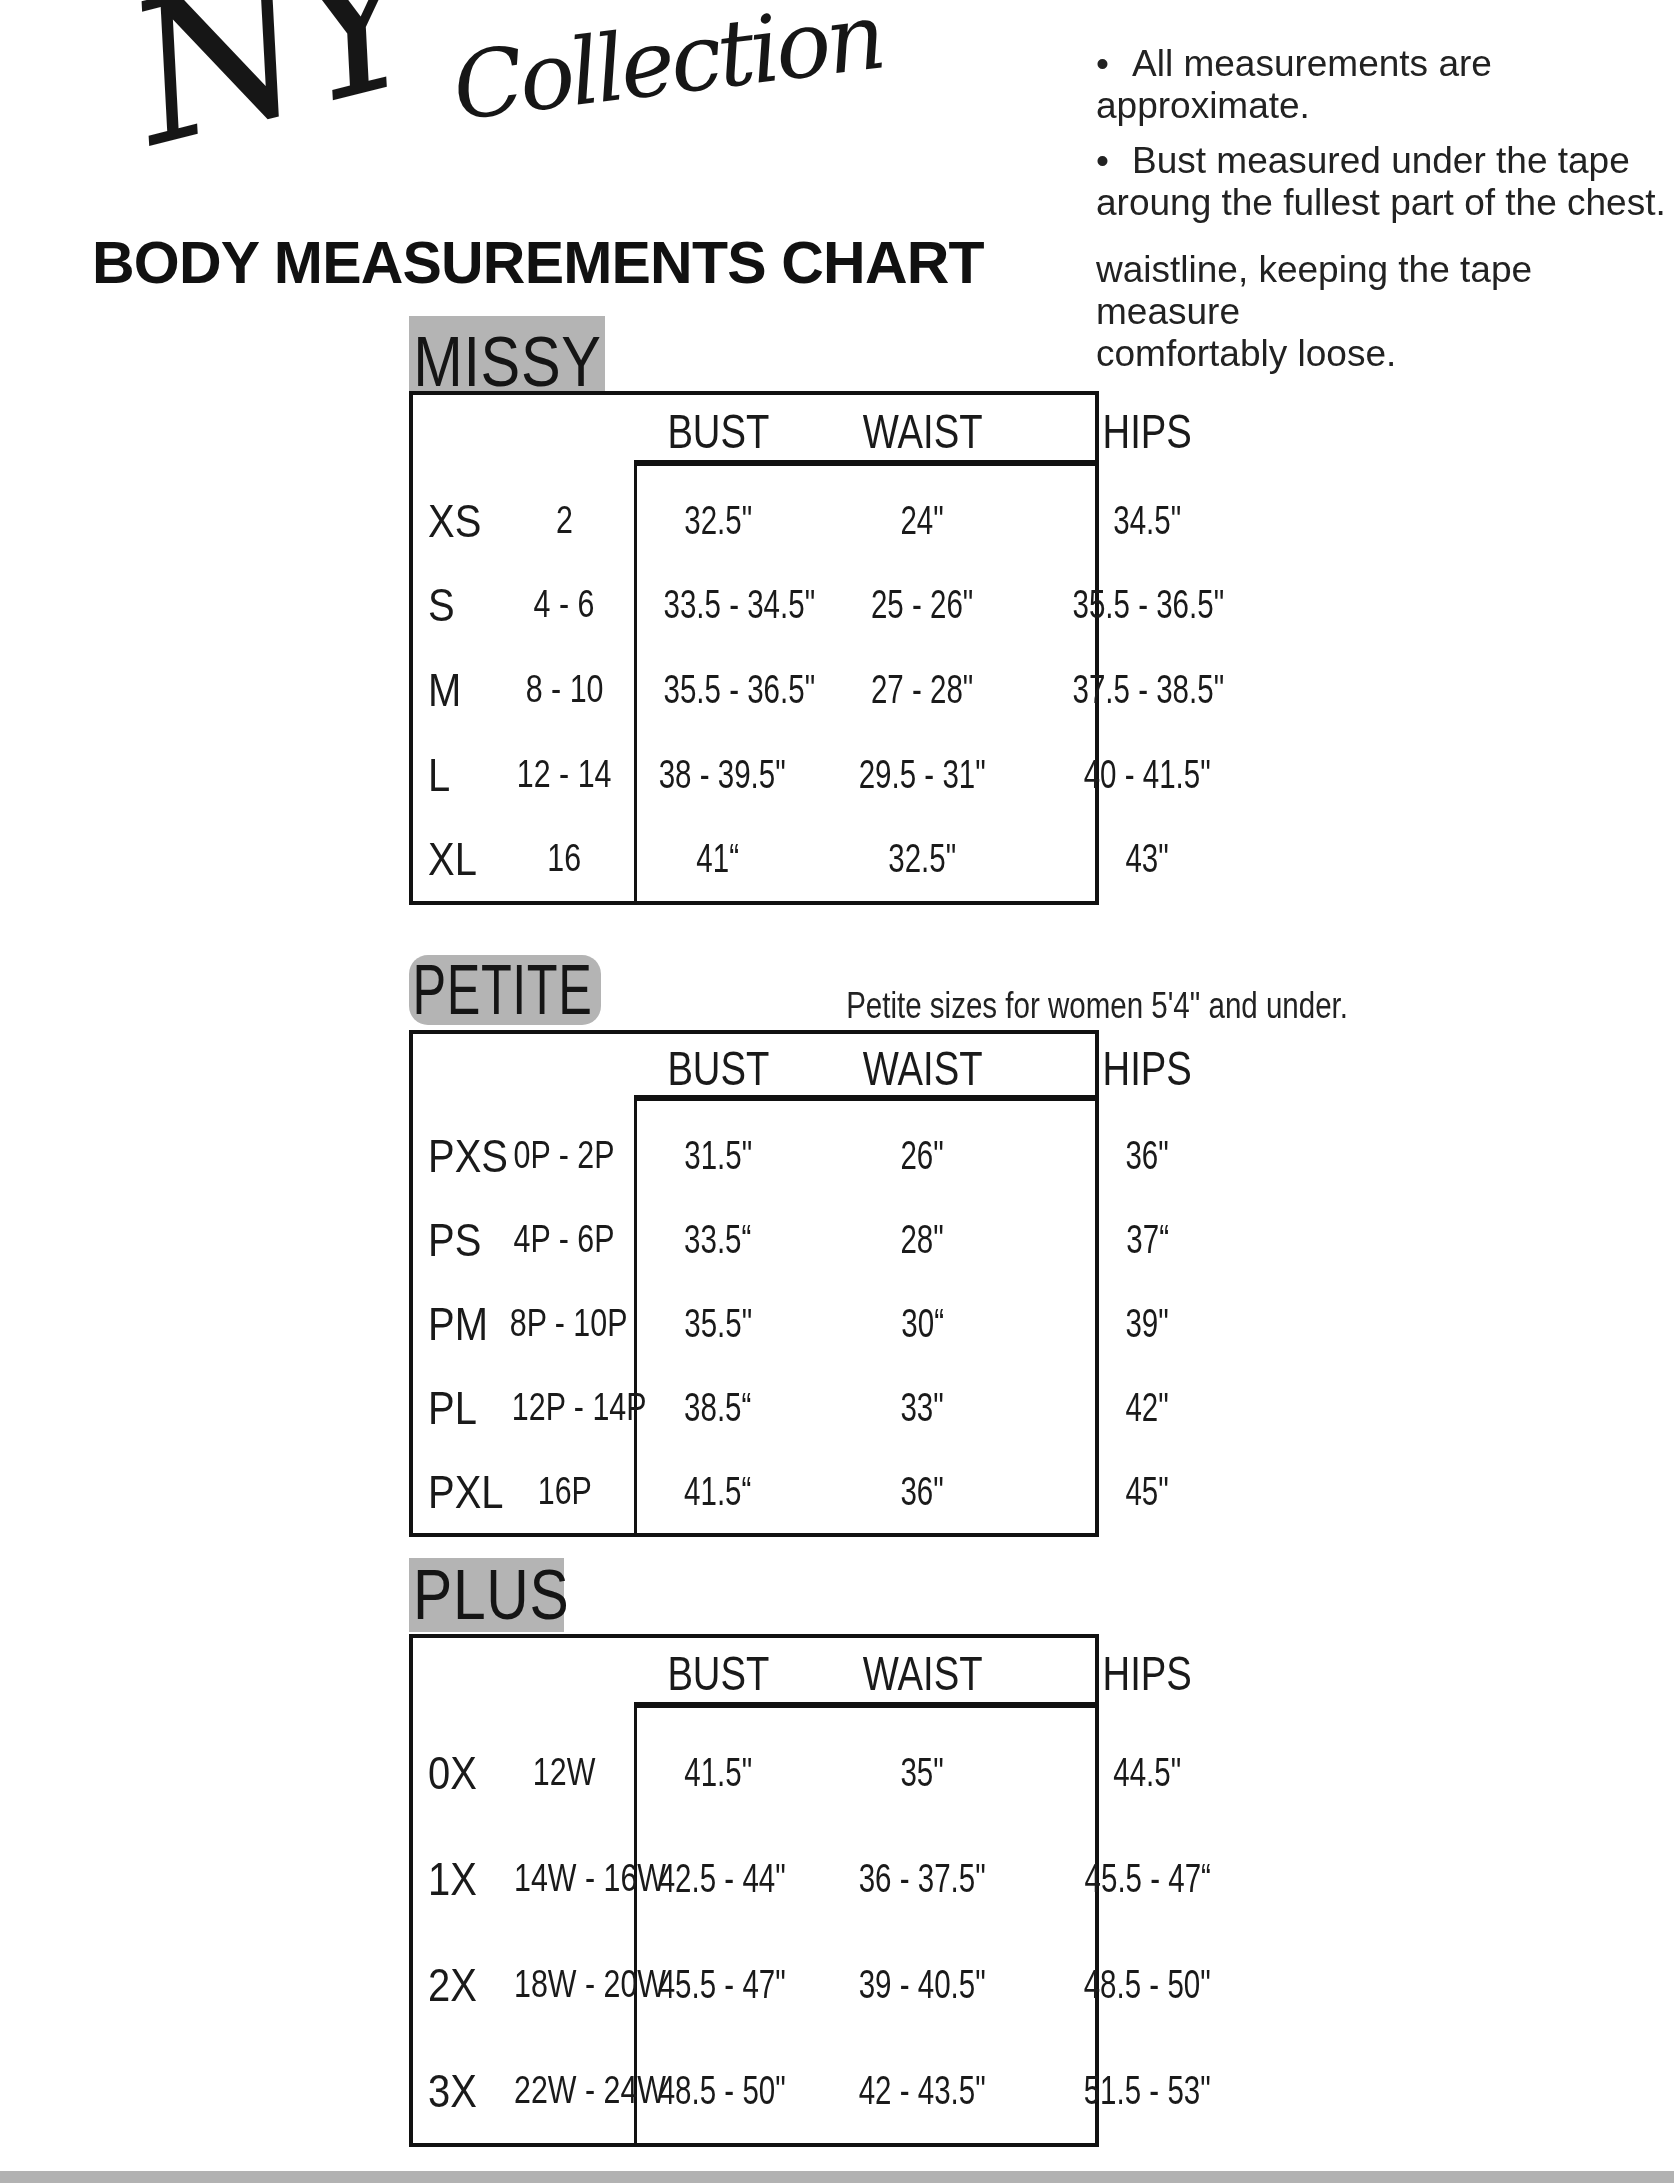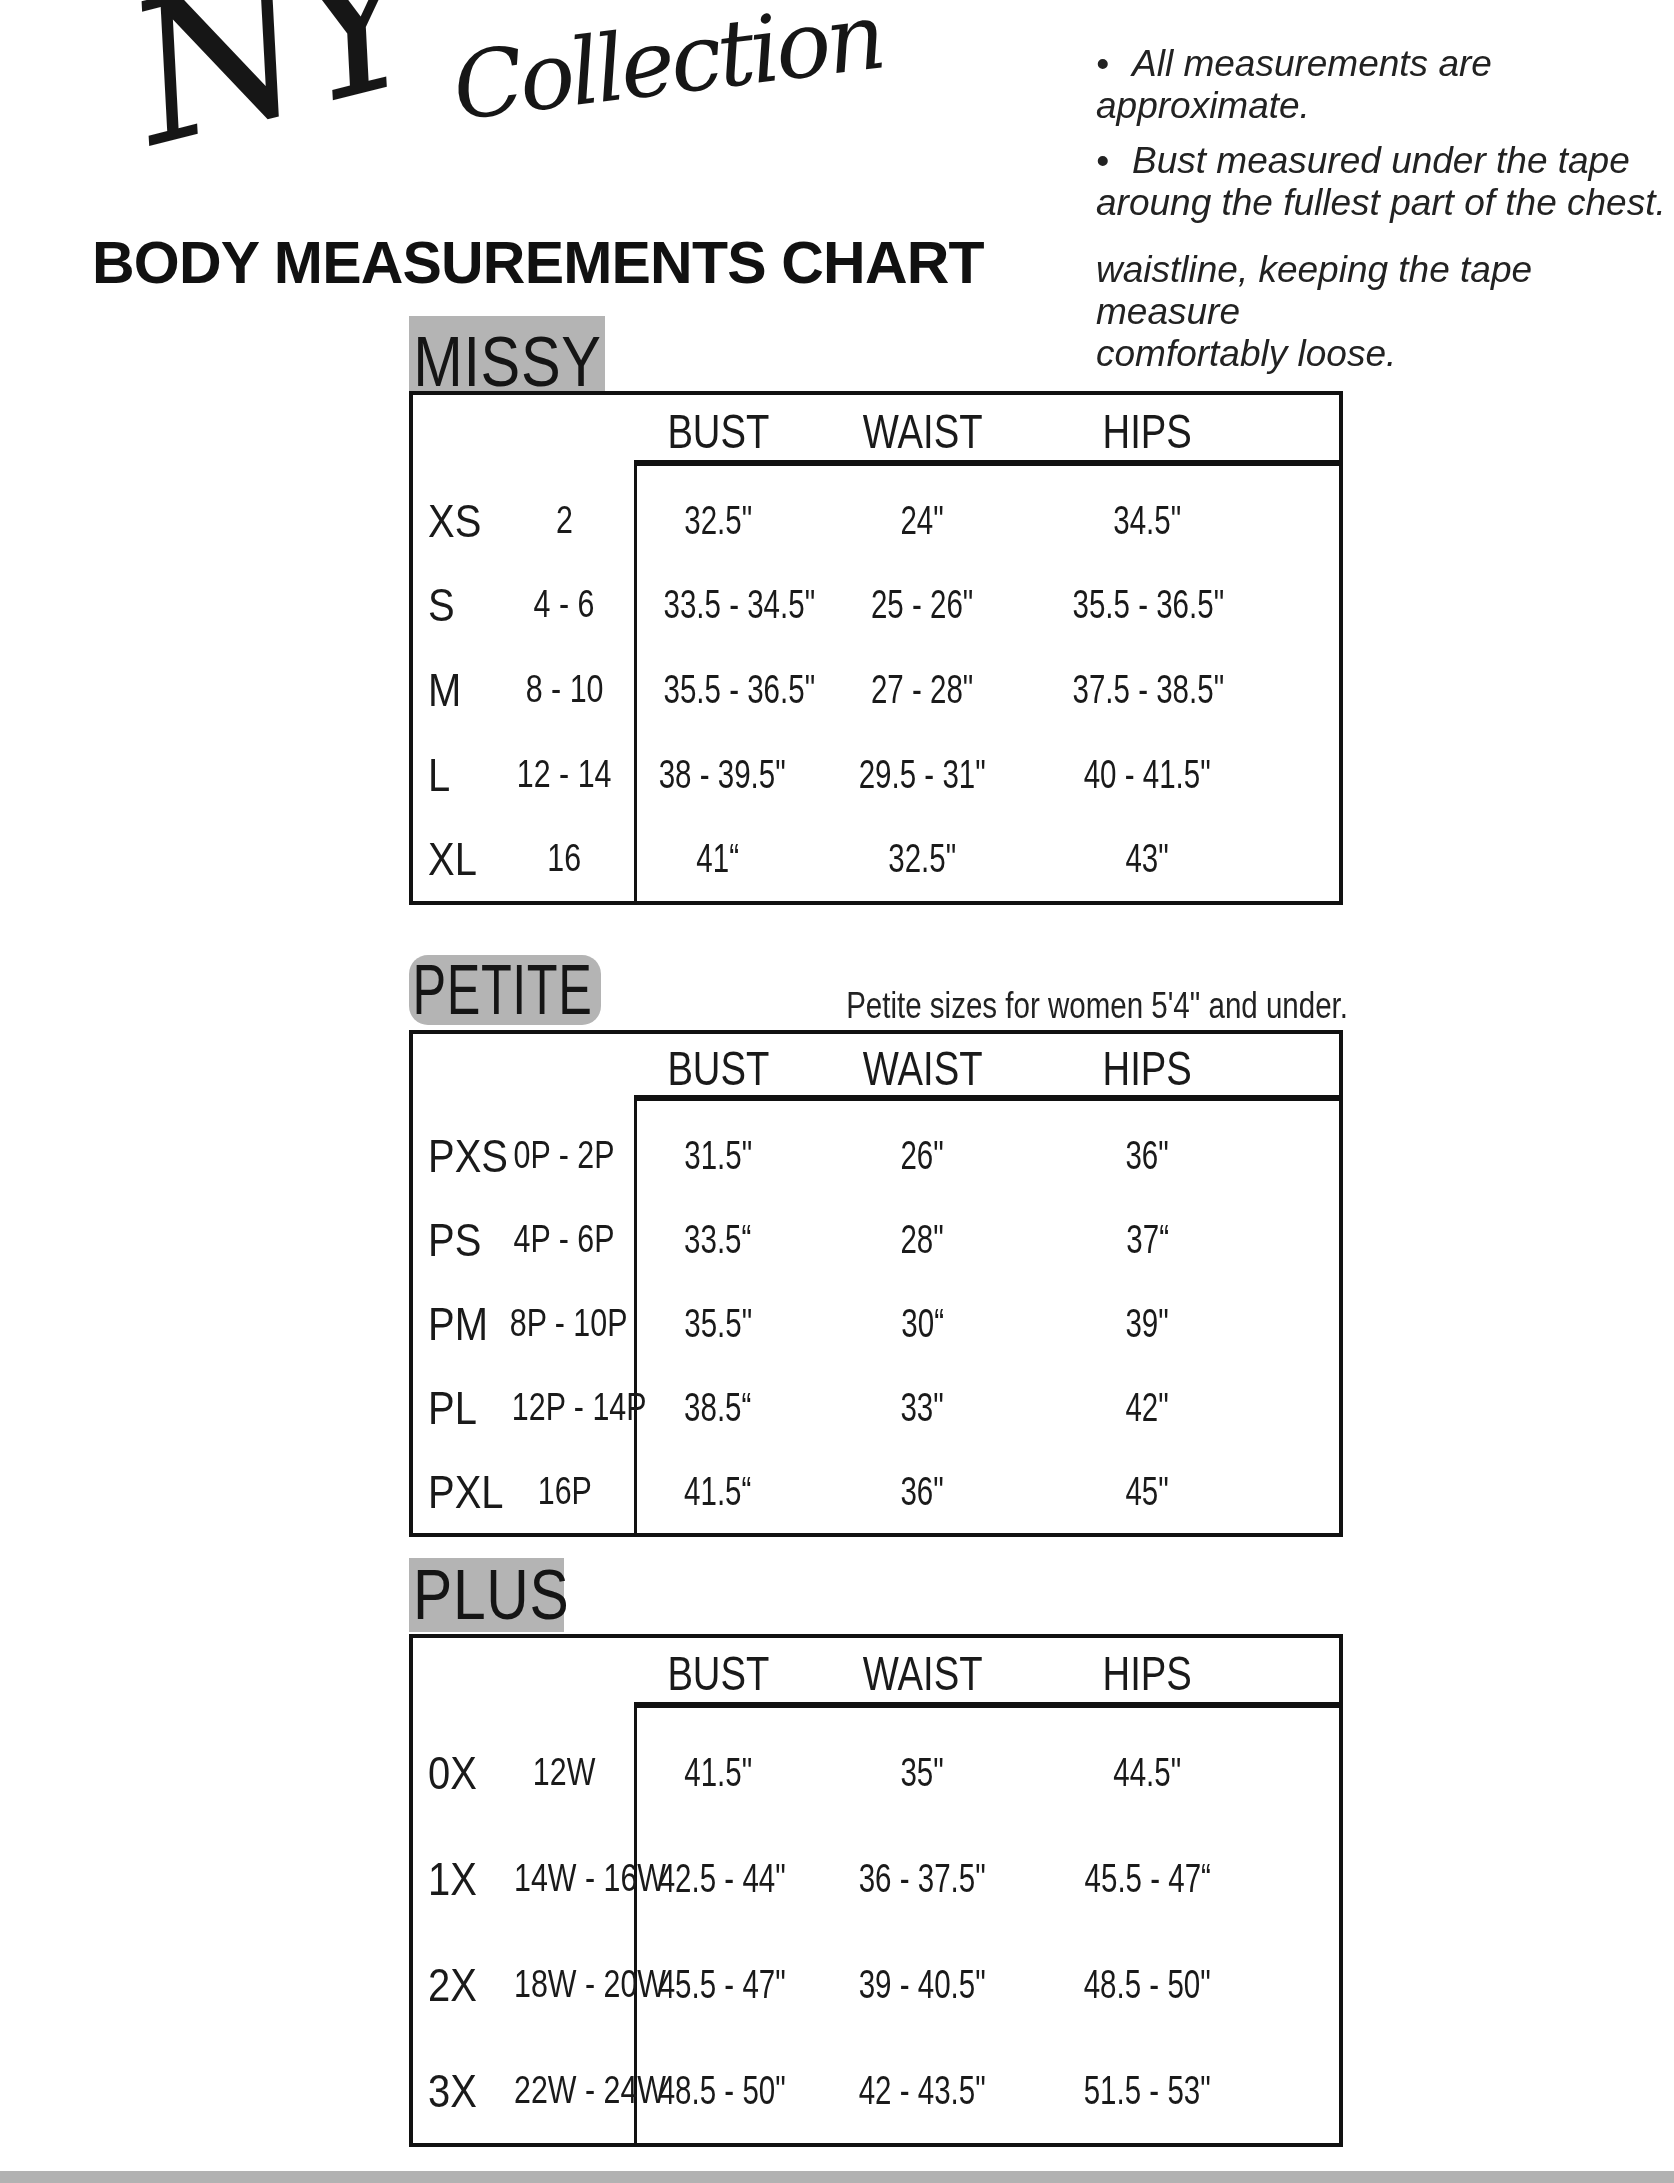--- a/index.html
+++ b/index.html
@@ -24,21 +24,21 @@
     transform:rotate(-7deg);transform-origin:left top;
     color:#161616;letter-spacing:-4.1px;
   }
   .page-title{
     position:absolute;left:92px;top:229px;
     font-size:59px;font-weight:bold;letter-spacing:-0.8px;
     white-space:nowrap;color:#111;
   }
   
   .notes{position:absolute;left:1096px;top:43px;width:576px;}
-  .note{margin:0 0 13px 0;font-style:italic;}
+  .note{margin:0 0 13px 0;}
   .note.gap{margin-top:24.5px;}
   .note-line{font-size:37px;line-height:42px;color:#222;}
   .bullet{display:inline-block;width:36px;}
   
   .sec-label{
     position:absolute;background:#b4b4b4;
     display:flex;align-items:center;
     overflow:visible;white-space:nowrap;
   }
   .sec-label .lbl{
@@ -55,21 +55,21 @@
 
   .petite-subtitle{
     position:absolute;left:736px;top:984px;width:519px;
     text-align:right;font-size:36px;line-height:43px;color:#222;
     white-space:nowrap;
   }
   .petite-subtitle .cx{transform:scaleX(0.82);transform-origin:right center;}
 
   
   .mtable{
-    position:absolute;left:409px;width:934px;
+    position:absolute;left:409px;width:690px;
     border:4.1px solid #111;box-sizing:border-box;
     background:#fff;display:flex;flex-direction:column;gap:12px;
   }
   .t-missy {top:391px;height:514px;}
   .t-petite{top:1030px;height:507px;}
   .t-plus  {top:1634px;height:513px;}
 
   .thead{
     position:relative;display:grid;
     grid-template-columns:221px 168px 241px 209px;

